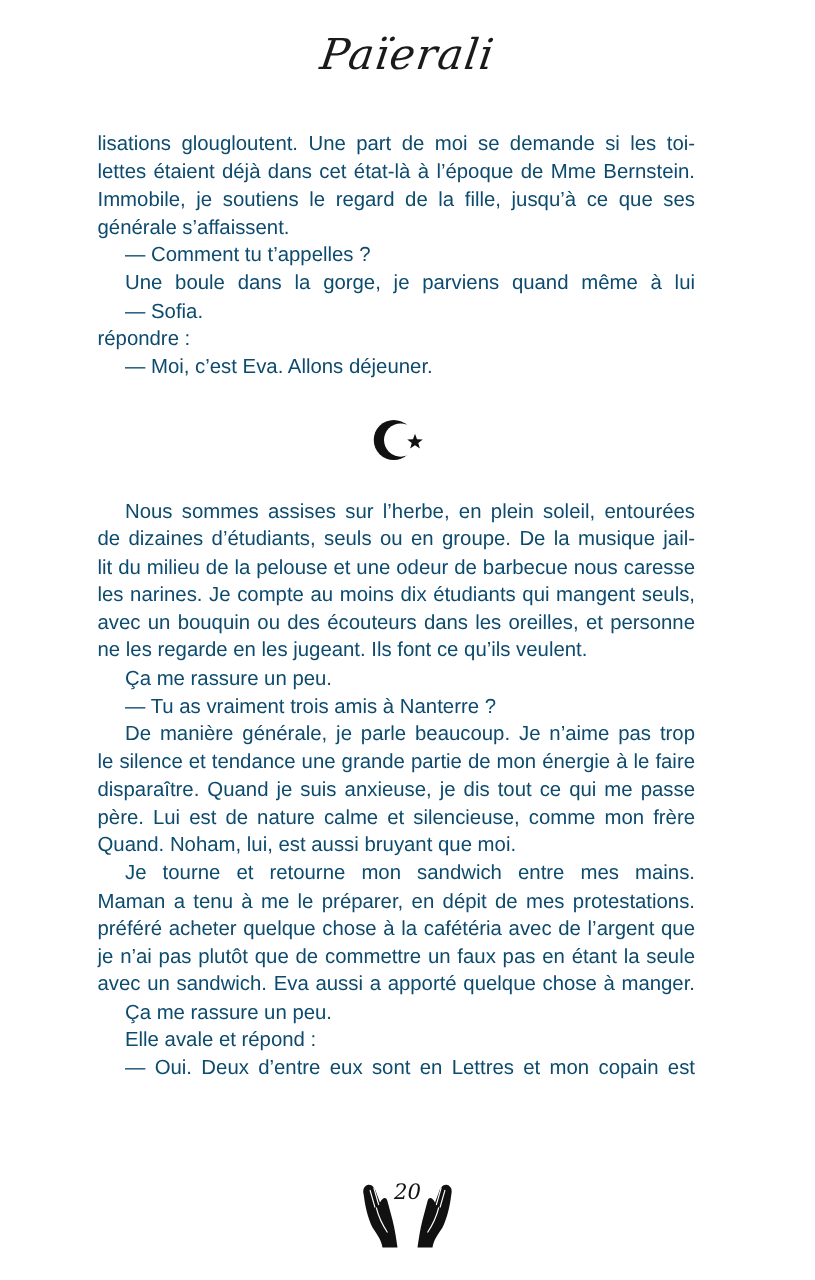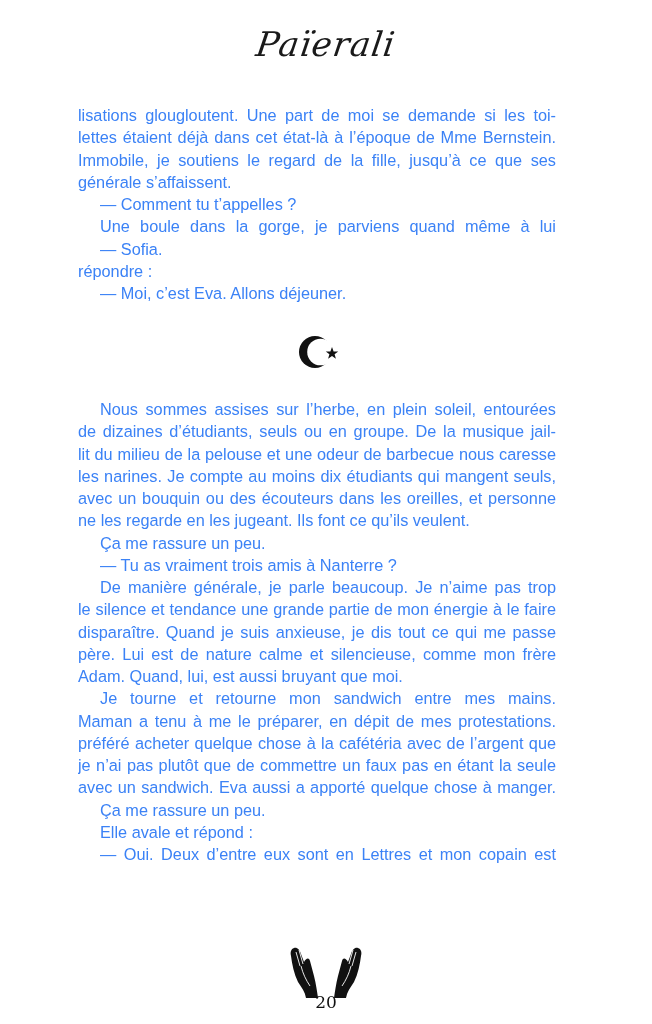--- a/index.html
+++ b/index.html
@@ -6,36 +6,36 @@
   body { width: 652px; height: 1024px; position: relative; overflow: hidden; }
   .page { position: absolute; left: 0; top: 0; width: 652px; height: 1024px; background: #fff; }
   .running-title {
     position: absolute; left: 0; right: 0; top: 24px; text-align: center;
     font-family: "DejaVu Serif", serif; font-style: italic; font-size: 34px;
     color: #1a1a1a; letter-spacing: 1px; transform: skewX(-8deg);
   }
   .text-block {
     position: absolute; left: 78px; width: 478px;
     font-family: "Liberation Sans", sans-serif; font-size: 16.3px;
-    line-height: 22.25px; color: #3b82f6;
+    line-height: 22.25px; color: #0c4a6e;
   }
   .line { display: block; white-space: nowrap; height: 22.25px; }
   .line.justify { text-align: justify; text-align-last: justify; white-space: normal; overflow: hidden; }
   .indent { padding-left: 22px; }
   .block-1 { top: 104px; }
   .block-2 { top: 398px; }
   .ornament {
     position: absolute; left: 298px; top: 333px; width: 48px; height: 38px;
   }
   .folio {
     position: absolute; left: 288px; top: 944px; width: 76px; height: 56px;
   }
   .folio-num {
     position: absolute; left: 0; right: 0; top: 0; text-align: center;
-    font-family: "DejaVu Serif", serif; font-size: 17px; color: #111; margin-top: 48px;
+    font-family: "DejaVu Serif", serif; font-style: italic; font-size: 17px; color: #111;
   }
 </style>
 </head>
 <body>
 
 <div class="page">
 
   <div class="running-title">Païerali</div>
 
   <div class="text-block block-1" id="block1">
@@ -64,21 +64,21 @@
       <span class="line justify">lit du milieu de la pelouse et une odeur de barbecue nous caresse</span>
       <span class="line justify">les narines. Je compte au moins dix étudiants qui mangent seuls,</span>
       <span class="line justify">avec un bouquin ou des écouteurs dans les oreilles, et personne</span>
       <span class="line">ne les regarde en les jugeant. Ils font ce qu’ils veulent.</span>
       <span class="line indent">Ça me rassure un peu.</span>
       <span class="line indent">— Tu as vraiment trois amis à Nanterre ?</span>
       <span class="line indent justify">De manière générale, je parle beaucoup. Je n’aime pas trop</span>
       <span class="line justify">le silence et tendance une grande partie de mon énergie à le faire</span>
       <span class="line justify">disparaître. Quand je suis anxieuse, je dis tout ce qui me passe</span>
       <span class="line justify">père. Lui est de nature calme et silencieuse, comme mon frère</span>
-      <span class="line">Adam. Quand, lui, est aussi bruyant que moi.</span>
+      <span class="line">Quand. Noham, lui, est aussi bruyant que moi.</span>
       <span class="line indent justify">Je tourne et retourne mon sandwich entre mes mains.</span>
       <span class="line justify">Maman a tenu à me le préparer, en dépit de mes protestations.</span>
       <span class="line justify">préféré acheter quelque chose à la cafétéria avec de l’argent que</span>
       <span class="line justify">je n’ai pas plutôt que de commettre un faux pas en étant la seule</span>
       <span class="line justify">avec un sandwich. Eva aussi a apporté quelque chose à manger.</span>
       <span class="line indent">Ça me rassure un peu.</span>
       <span class="line indent">Elle avale et répond :</span>
       <span class="line indent justify">— Oui. Deux d’entre eux sont en Lettres et mon copain est</span>
     </div>
 

